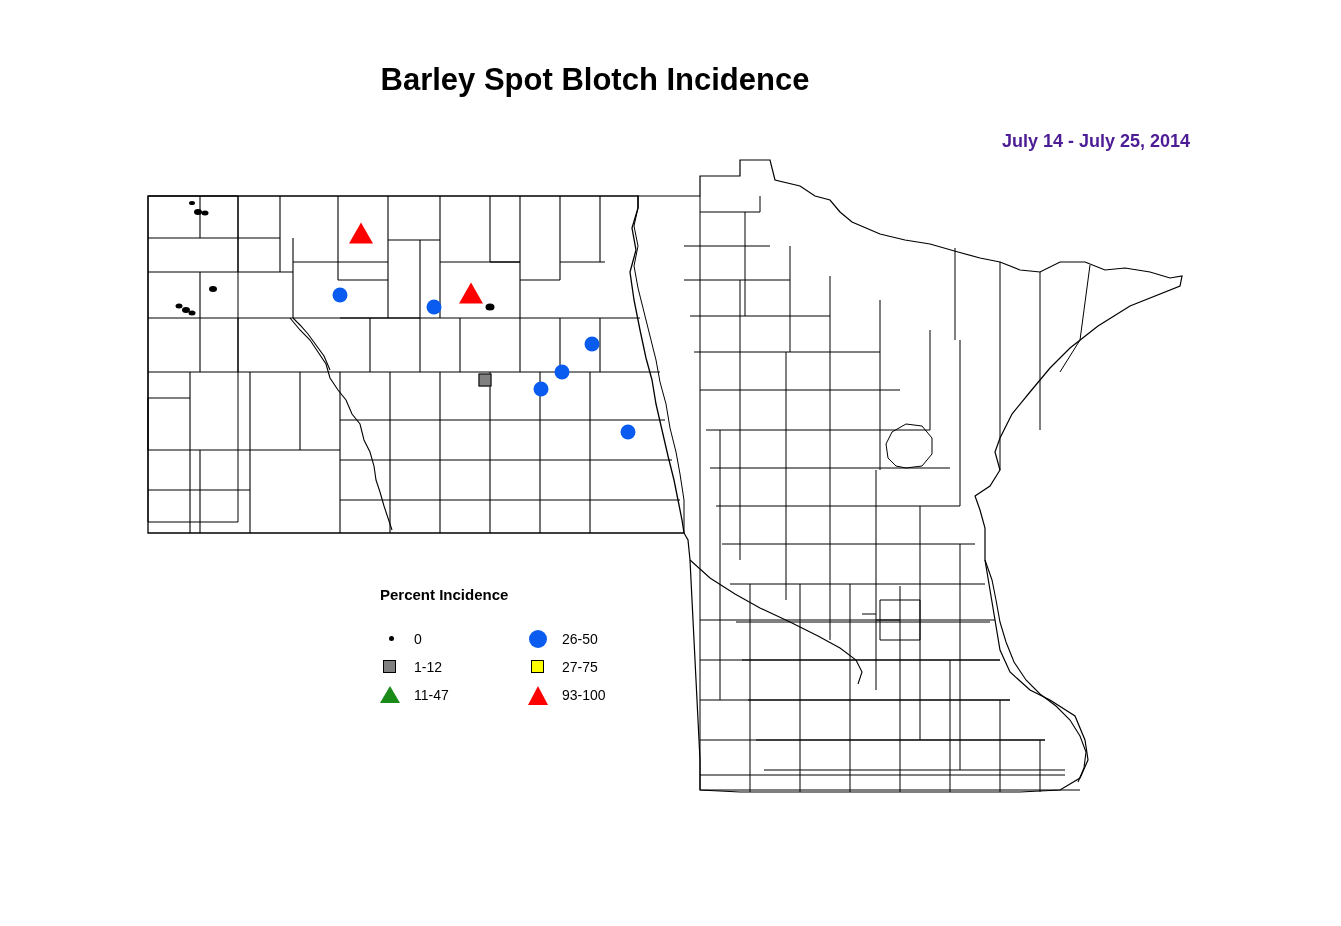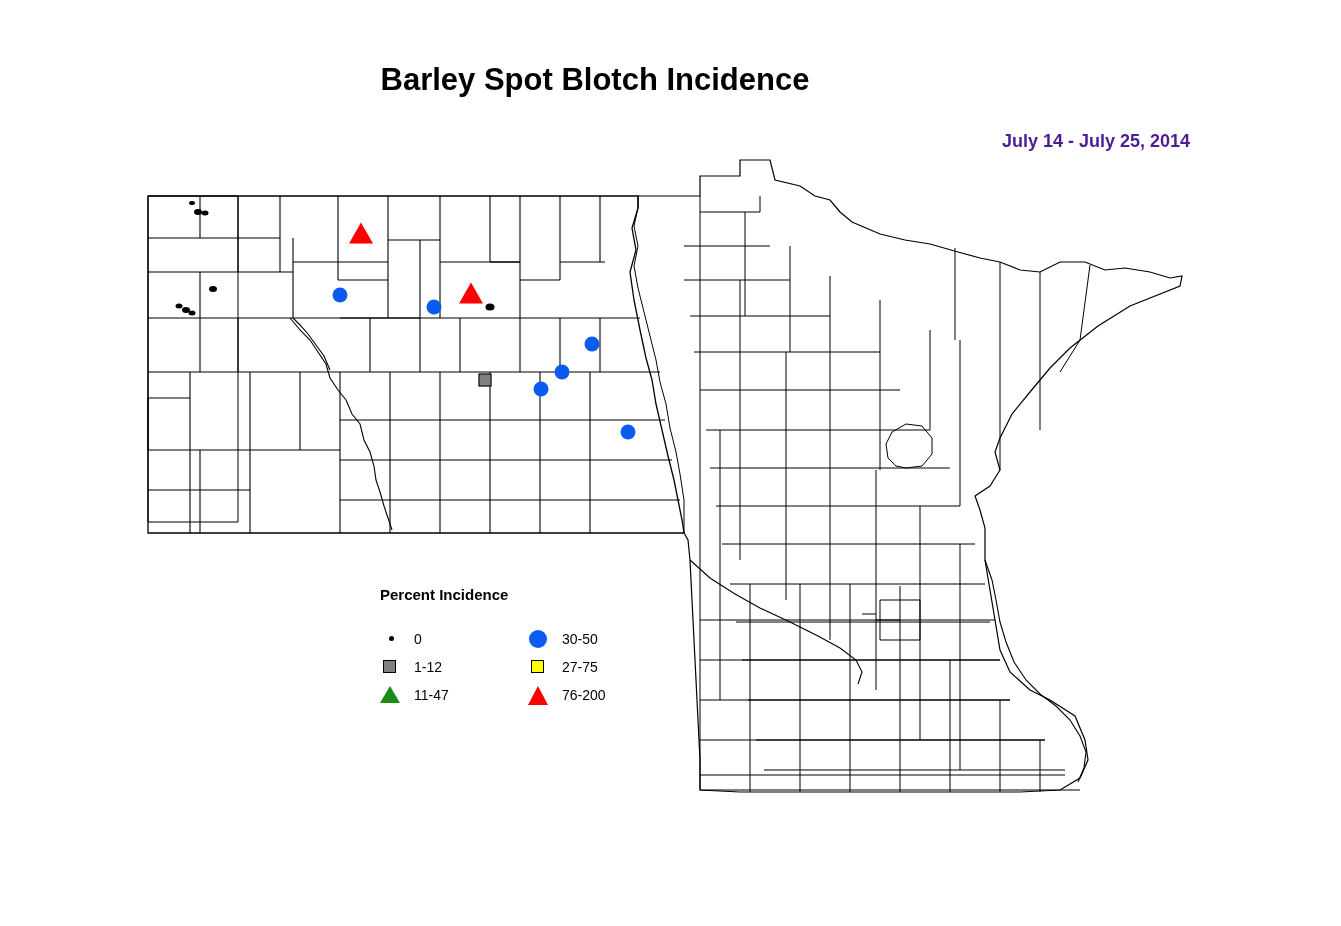--- a/index.html
+++ b/index.html
@@ -408,30 +408,30 @@
         <div class="legend-row legend-col-left legend-r2">
           <span class="legend-sym">
             <span class="sym-tri green"></span>
           </span>
           <span class="legend-lbl">11-47</span>
         </div>
         <div class="legend-row legend-col-right legend-r0">
           <span class="legend-sym">
             <span class="sym-circle blue"></span>
           </span>
-          <span class="legend-lbl">30-50</span>
+          <span class="legend-lbl">26-50</span>
         </div>
         <div class="legend-row legend-col-right legend-r1">
           <span class="legend-sym">
             <span class="sym-square yellow"></span>
           </span>
           <span class="legend-lbl">27-75</span>
         </div>
         <div class="legend-row legend-col-right legend-r2">
           <span class="legend-sym">
             <span class="sym-tri red"></span>
           </span>
-          <span class="legend-lbl">76-200</span>
+          <span class="legend-lbl">93-100</span>
         </div>
       </div>
   </div>
 
 </div>
 
 </body></html>

